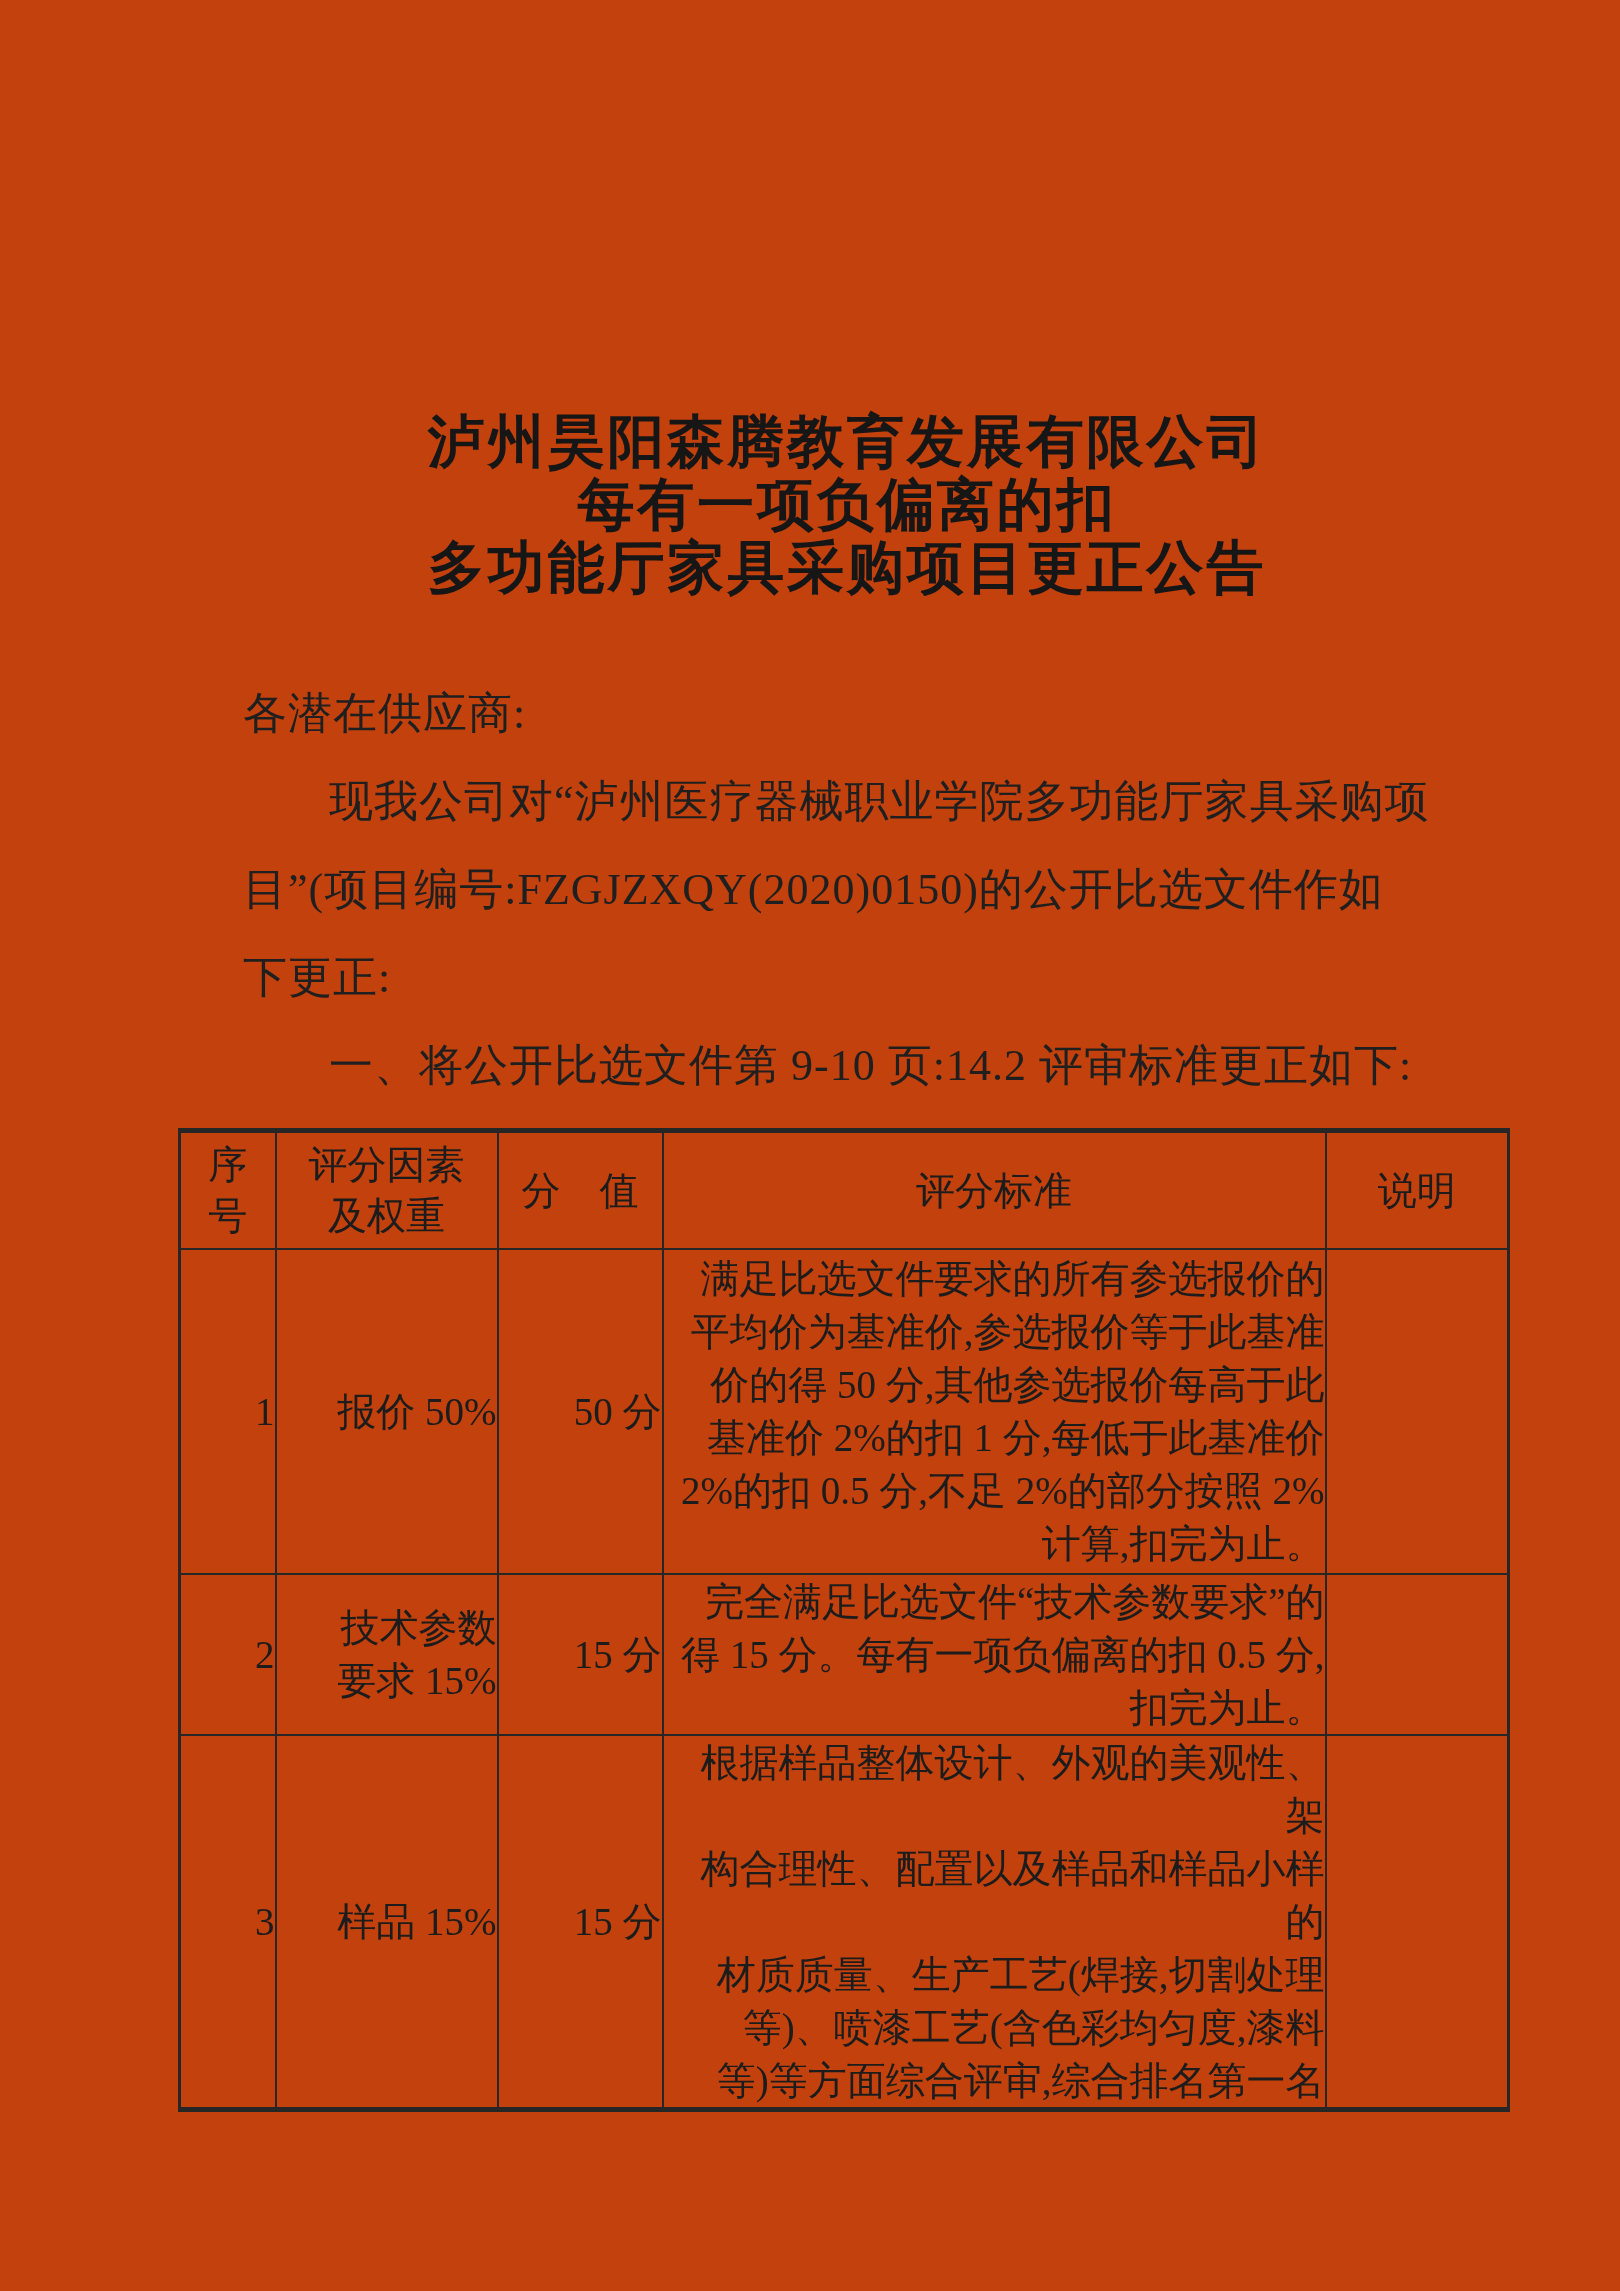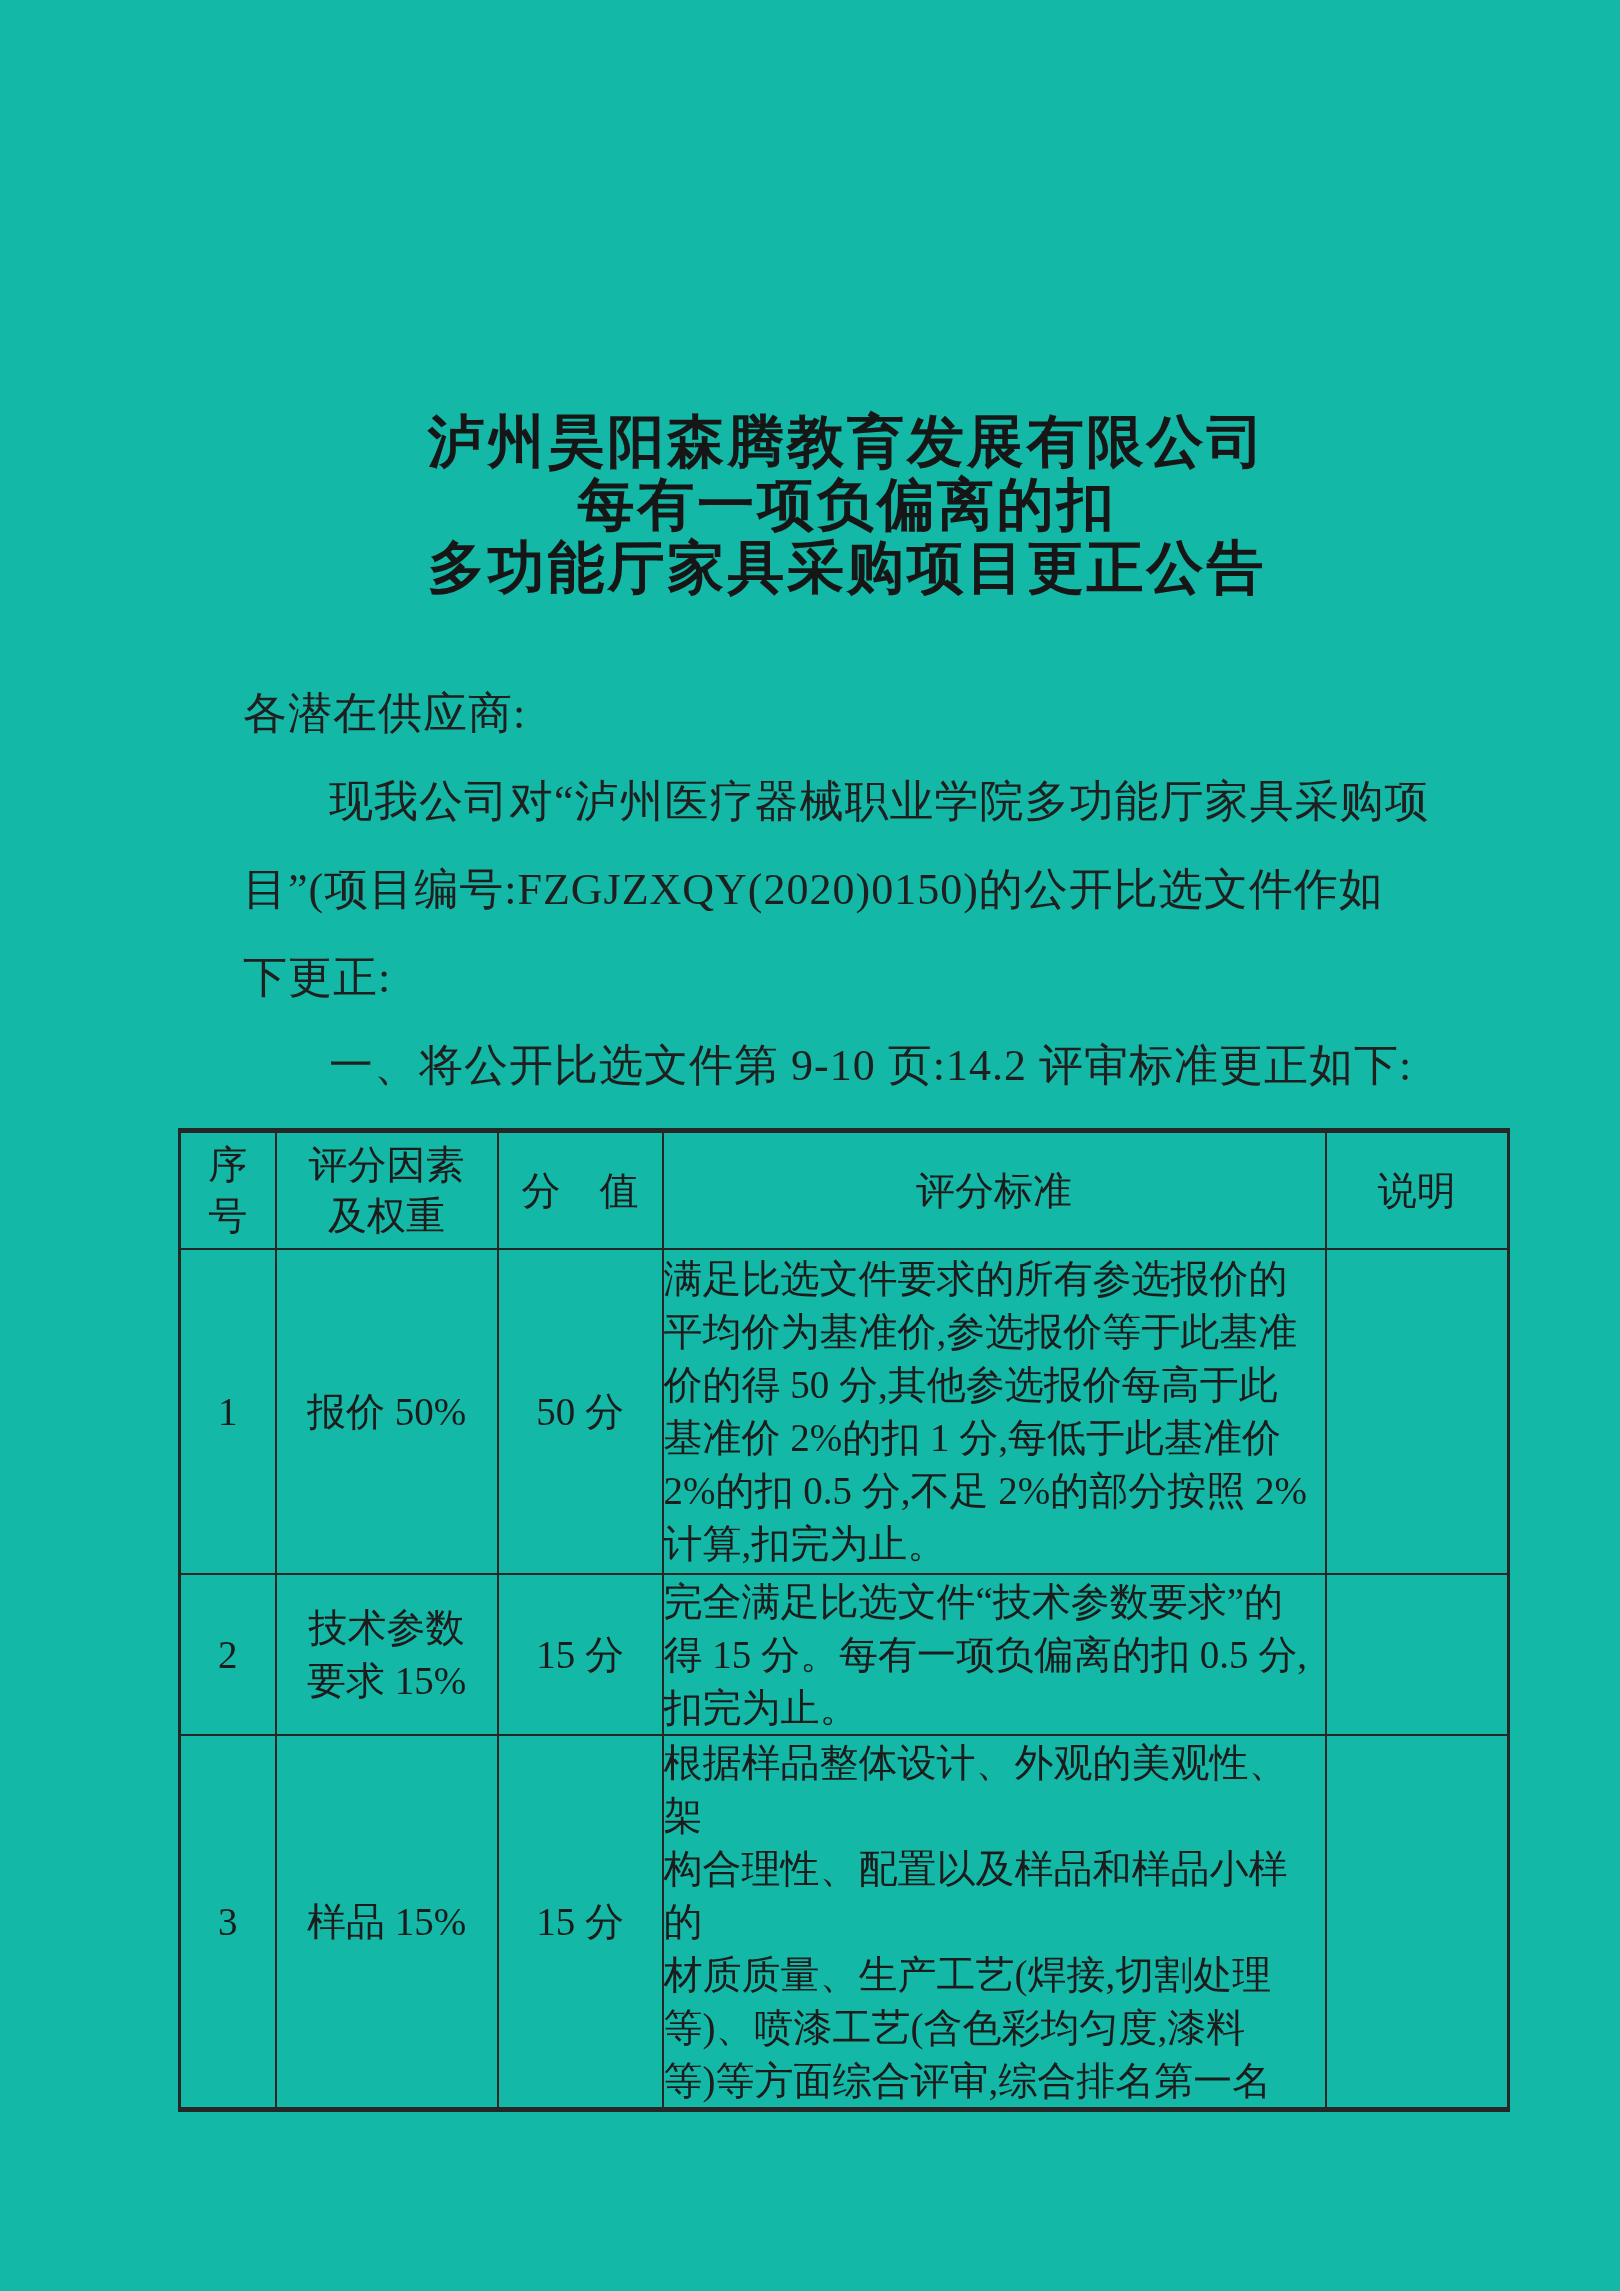--- a/index.html
+++ b/index.html
@@ -5,21 +5,21 @@
   html, body {
     margin: 0;
     padding: 0;
     background: #e8e8e8;
   }
   .page {
     position: relative;
     width: 1620px;
     height: 2292px;
     margin: 0 auto;
-    background: #14b8a6;
+    background: #c2410c;
     color: #1f1f1f;
     font-family: "Liberation Serif", "DejaVu Serif", serif;
     overflow: hidden;
   }
 
   
   .title-block {
     position: absolute;
     top: 410px;
     left: 50%;
@@ -63,20 +63,21 @@
   }
   .score-table th,
   .score-table td {
     border: 2px solid #262626;
     font-weight: normal;
     font-size: 39px;
     color: #1c1c1c;
     vertical-align: middle;
     padding: 0;
     overflow: hidden;
+    text-align: right;
   }
   .score-table {
     border: 3.9px solid #262626;
     border-top-width: 5.9px;
     border-bottom-width: 5.9px;
   }
   .score-table th {
     text-align: center;
     line-height: 51px;
   }

